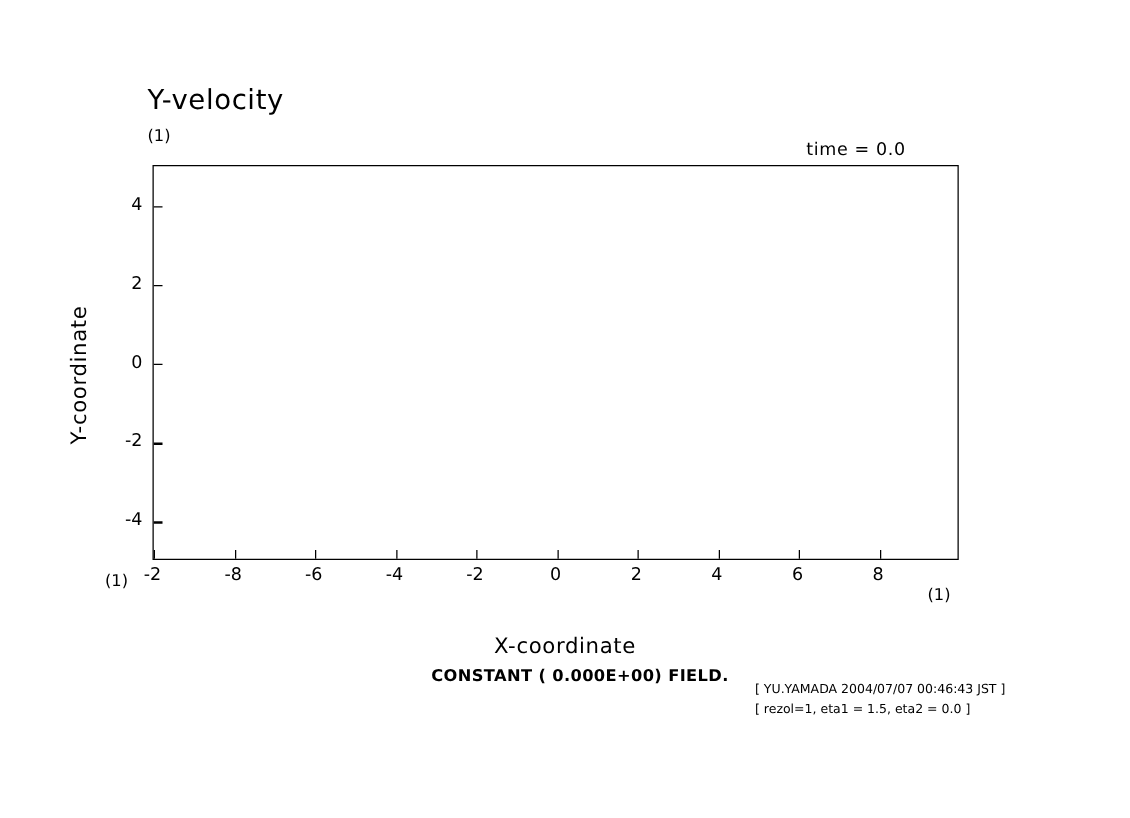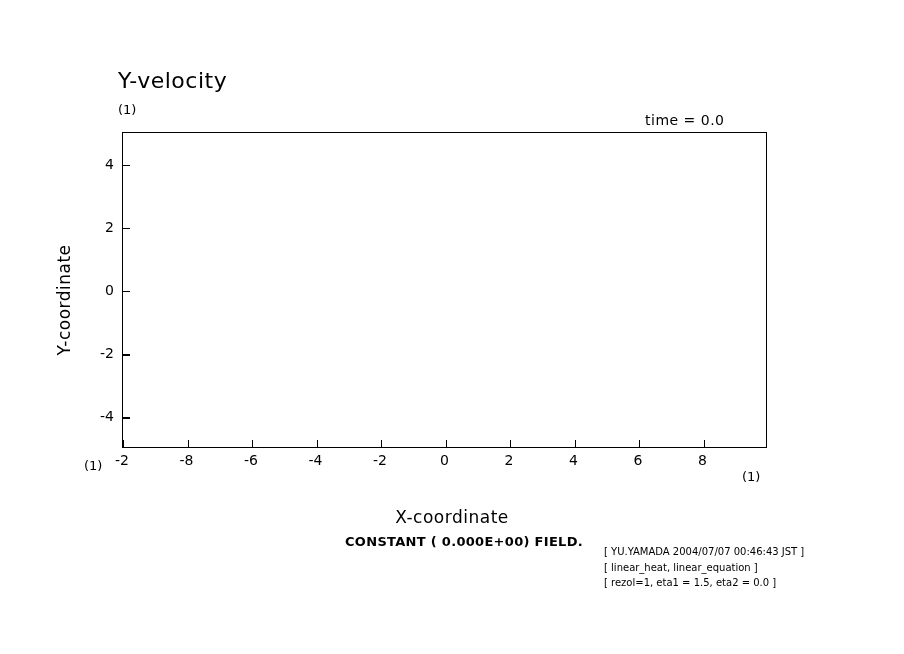--- a/index.html
+++ b/index.html
@@ -144,21 +144,20 @@
 <div class="abs" id="corner-label-bl">(1)</div>
 <div class="abs" id="corner-label-br">(1)</div>
 
 <div class="abs" id="xlabel">X-coordinate</div>
 <div class="abs" id="ylabel">Y-coordinate</div>
 
 <div class="abs" id="constant-note">CONSTANT ( 0.000E+00) FIELD.</div>
 
 <div class="abs" id="info-block">
   <div>[ YU.YAMADA 2004/07/07 00:46:43 JST ]</div>
-  <div>[ linear_heat, linear_equation ]</div>
   <div>[ rezol=1, eta1 = 1.5, eta2 = 0.0 ]</div>
 </div>
 
 <div class="xticklabel abs" style="left: 122px; top: 452px;">-2</div>
 <div class="xticklabel abs" style="left: 186.5px; top: 452px;">-8</div>
 <div class="xticklabel abs" style="left: 251px; top: 452px;">-6</div>
 <div class="xticklabel abs" style="left: 315.5px; top: 452px;">-4</div>
 <div class="xticklabel abs" style="left: 380px; top: 452px;">-2</div>
 <div class="xticklabel abs" style="left: 444.5px; top: 452px;">0</div>
 <div class="xticklabel abs" style="left: 509px; top: 452px;">2</div>

